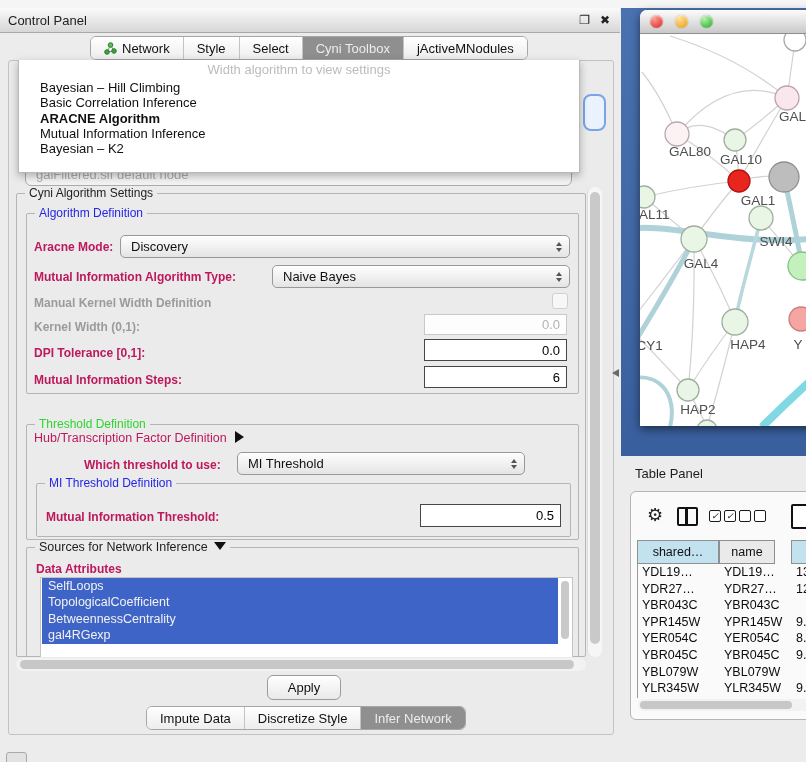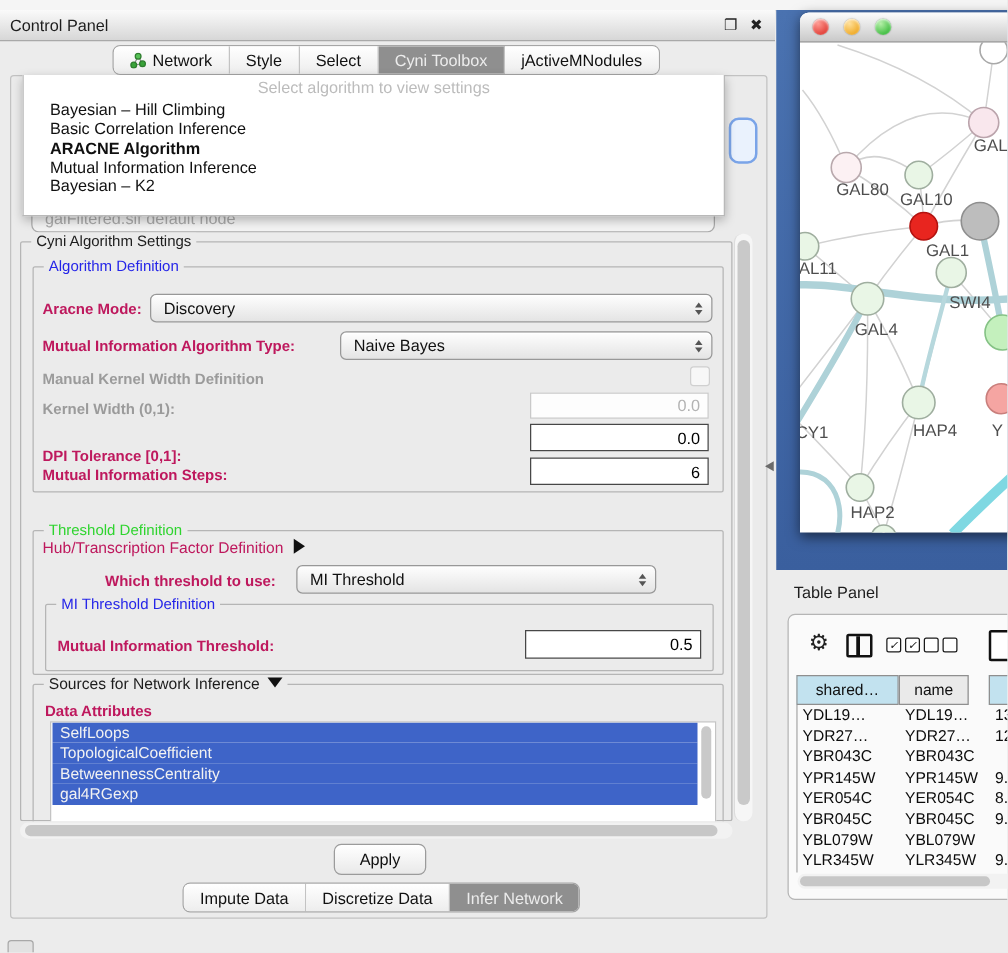--- a/index.html
+++ b/index.html
@@ -101,21 +101,21 @@
         <span>jActiveMNodules</span>
       </div>
     </div>
 
   <div class="abs bg-combo">
     <span>galFiltered.sif default node</span>
   </div>
   <div class="abs bg-blue-frag"></div>
 
   <div class="abs overlay">
-    <div class="ov-ph">Select algorithm to view settings</div>
+    <div class="ov-ph">Width algorithm to view settings</div>
     <div id="dd-list">
         <div class="ov-item">Bayesian – Hill Climbing</div>
         <div class="ov-item">Basic Correlation Inference</div>
         <div class="ov-item sel">ARACNE Algorithm</div>
         <div class="ov-item">Mutual Information Inference</div>
         <div class="ov-item">Bayesian – K2</div>
       </div>
   </div>
 
   <div class="abs viewport">
@@ -142,21 +142,21 @@
           <i class="up"></i>
           <i class="dn"></i>
         </span>
     </div>
     <div class="lbl gray" style="left:22px;top:110px;">Manual Kernel Width Definition</div>
     <div class="cb" style="left:540px;top:107px;"></div>
     <div class="lbl gray" style="left:22px;top:134px;">Kernel Width (0,1):</div>
     <div class="fld dis" style="left:412px;top:128px;width:143px;height:21px;">
       <span>0.0</span>
     </div>
-    <div class="lbl" style="left:22px;top:172px;">DPI Tolerance [0,1]:</div>
+    <div class="lbl" style="left:22px;top:160px;">DPI Tolerance [0,1]:</div>
     <div class="fld" style="left:412px;top:153px;width:143px;height:22px;">
       <span>0.0</span>
     </div>
     <div class="lbl" style="left:22px;top:187px;">Mutual Information Steps:</div>
     <div class="fld" style="left:412px;top:180px;width:143px;height:22px;">
       <span>6</span>
     </div>
 
     <div class="lbl plain" style="left:22px;top:213px;margin-top:32px;">
       <span>Hub/Transcription Factor Definition</span><span class="tri-right"></span>
@@ -204,21 +204,21 @@
   </div>
 
   <div class="btn" style="left:267px;top:675px;width:72px;height:23px;">
     <span>Apply</span>
   </div>
   <div class="abs tabbar" id="bottom-tabs" style="left:146px;top:706px;z-index:8;">
       <div class="tab">
         <span>Impute Data</span>
       </div>
       <div class="tab">
-        <span>Discretize Data</span>
+        <span>Discretize Style</span>
       </div>
       <div class="tab sel">
         <span>Infer Network</span>
       </div>
     </div>
 
   <div class="abs" style="left:6px;top:752px;width:19px;height:14px;border:1px solid #a8a8a8;border-radius:3px;background:#e2e2e2;"></div>
 
   <div class="abs cursor"></div>
 

